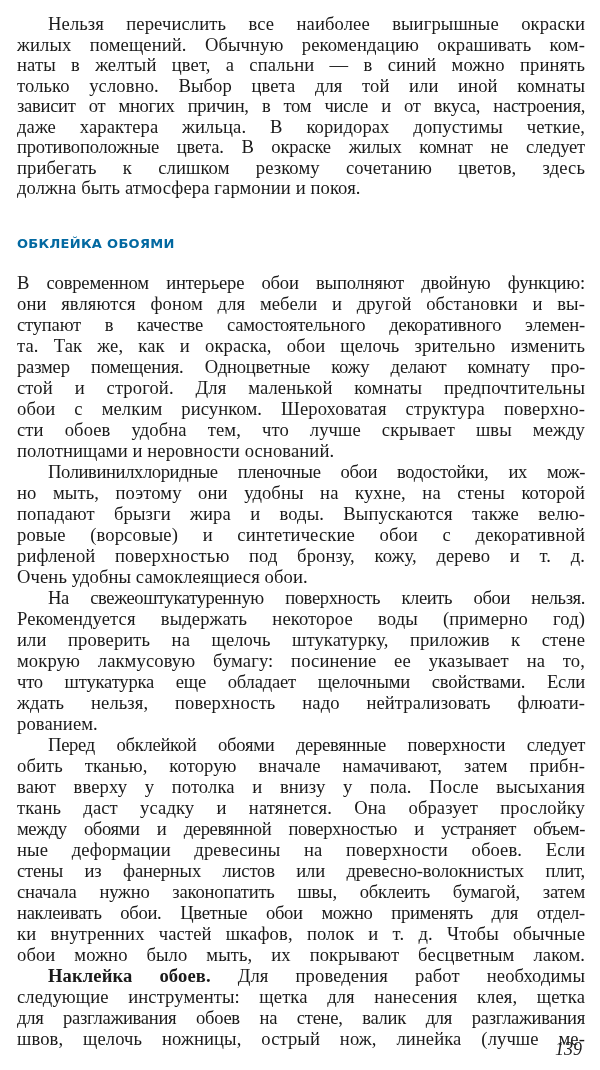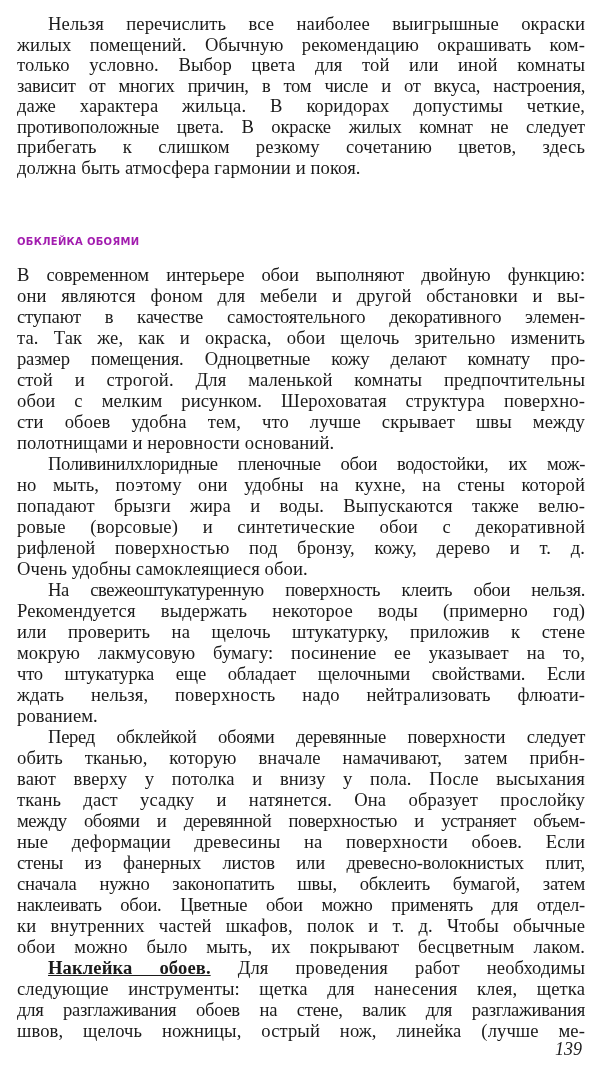--- a/index.html
+++ b/index.html
@@ -30,53 +30,53 @@
       overflow: visible;
     }
     .line.last {
       text-align-last: left;
     }
     .line.indent {
       padding-left: 31px;
     }
     #para1 { top: 14px; }
     #para1 .line { height: 20.5px; line-height: 20.5px; }
-    #body-text { top: 264px; }
+    #body-text { top: 272px; }
     #body-text .line { height: 21px; line-height: 21px; }
     .heading {
       position: absolute;
       left: 17px;
       top: 236px;
       font-family: "DejaVu Sans", "Liberation Sans", sans-serif;
       font-weight: bold;
-      font-size: 10px;
+      font-size: 13px;
       letter-spacing: 0.3px;
-      color: #a21caf;
+      color: #0369a1;
     }
     .runin {
       font-weight: bold;
-      text-decoration: underline;
     }
     .page-number {
       position: absolute;
       left: 555px;
       top: 1039px;
       font-size: 18px;
       color: #1a1a1a;
       font-style: italic;
     }
   </style>
 </head>
 <body>
 
 <div>
 
   <div class="block" id="para1">
     <span class="line indent">Нельзя перечислить все наиболее выигрышные окраски</span>
     <span class="line">жилых помещений. Обычную рекомендацию окрашивать ком-</span>
+    <span class="line">наты в желтый цвет, а спальни — в синий можно принять</span>
     <span class="line">только условно. Выбор цвета для той или иной комнаты</span>
     <span class="line" style="letter-spacing:-0.3px">зависит от многих причин, в том числе и от вкуса, настроения,</span>
     <span class="line">даже характера жильца. В коридорах допустимы четкие,</span>
     <span class="line" style="letter-spacing:-0.2px">противоположные цвета. В окраске жилых комнат не следует</span>
     <span class="line">прибегать к слишком резкому сочетанию цветов, здесь</span>
     <span class="line last">должна быть атмосфера гармонии и покоя.</span>
   </div>
 
   <div class="heading">ОБКЛЕЙКА ОБОЯМИ</div>
 

